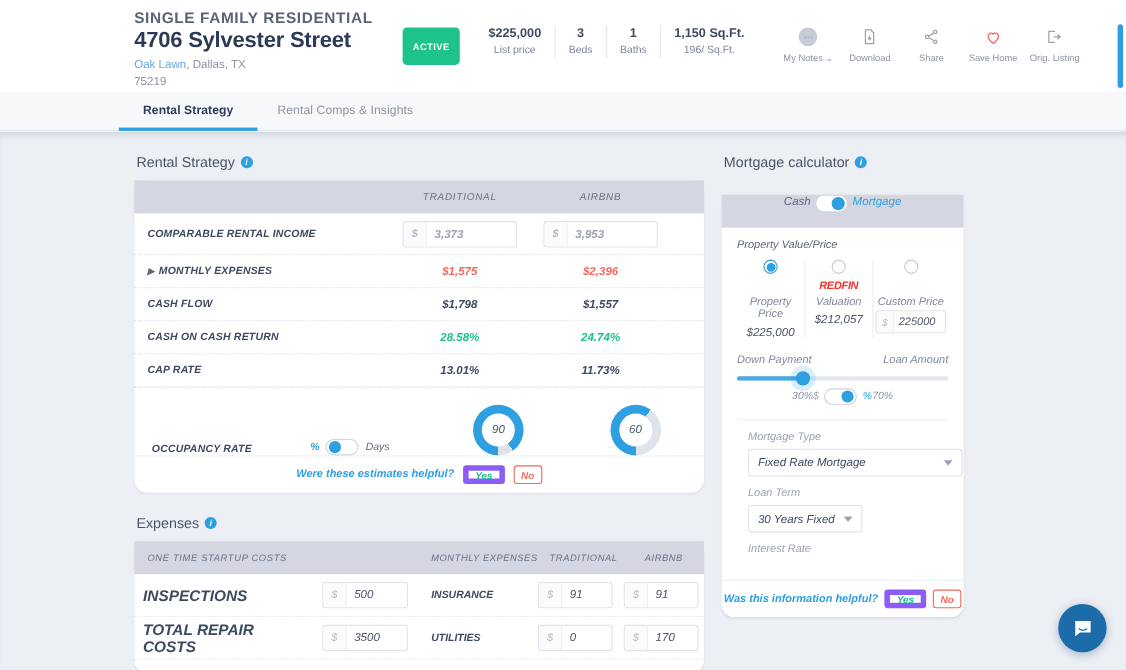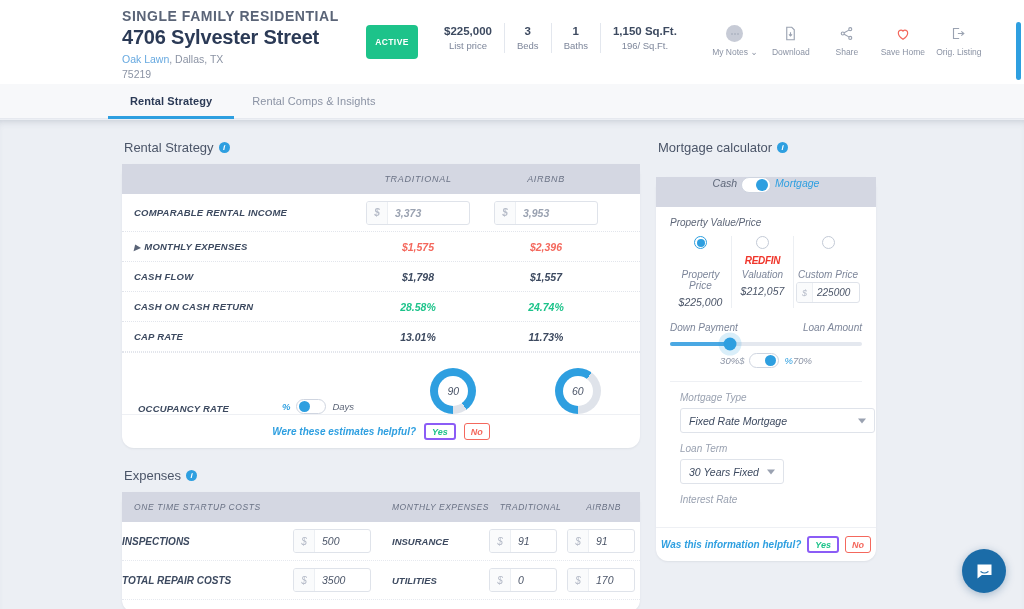--- a/index.html
+++ b/index.html
@@ -162,30 +162,30 @@
   .helpful-bar {
     border-top: 1px solid #eef0f4; height: 34px;
     display: flex; align-items: center; justify-content: center; gap: 8px;
   }
   .helpful-txt { font-size: 10px; color: #2e9fe0; font-weight: 700; }
   .btn-yn {
     height: 17px; min-width: 26px; padding: 0 6px; border-radius: 3px;
     font-size: 9px; font-weight: 700; display: flex; align-items: center; justify-content: center;
     background: #fff;
   }
-  .btn-yes { border: 2px solid #8b5cf6; color: #1dc38a; }
+  .btn-yes { border: 5px solid #8b5cf6; color: #1dc38a; }
   .btn-no  { border: 1px solid #f4685d; color: #f4685d; }
 
   
   .ex-head { background: #d4d7e2; height: 30px; display: flex; align-items: center; }
   .ex-head .c1 { width: 270px; padding-left: 12px; font-size: 8.5px; letter-spacing: .6px; color: #6a7285; text-transform: uppercase;}
   .ex-head .c2 { width: 102px; font-size: 8.5px; letter-spacing: .5px; color: #6a7285; text-transform: uppercase;}
   .ex-head .c3, .ex-head .c4 { width: 73px; text-align: center; font-size: 8.5px; letter-spacing: .5px; color: #6a7285; text-transform: uppercase;}
   .ex-row { display: flex; align-items: center; height: 39px; border-bottom: 1px dotted #e6e9ef; }
-  .ex-lbl1 { width: 150px; padding-left: 0; font-size: 10px; font-weight: 700; color: #3d4a60; text-transform: uppercase;}
+  .ex-lbl1 { width: 150px; padding-left: 8px; font-size: 14px; font-weight: 700; color: #3d4a60; text-transform: uppercase;}
   .ex-in1  { width: 120px; }
   .ex-lbl2 { width: 92px; font-size: 9.5px; font-weight: 700; color: #3d4a60; text-transform: uppercase;}
   .ex-in2  { width: 78px; }
   .mi-sm { width: 68px; height: 24px; }
   .mi-sm .val { color: #4b5568; }
   .mi-med { width: 78px; height: 24px; }
   .mi-med .val { color: #4b5568; }
 
   
   .mc-head {

